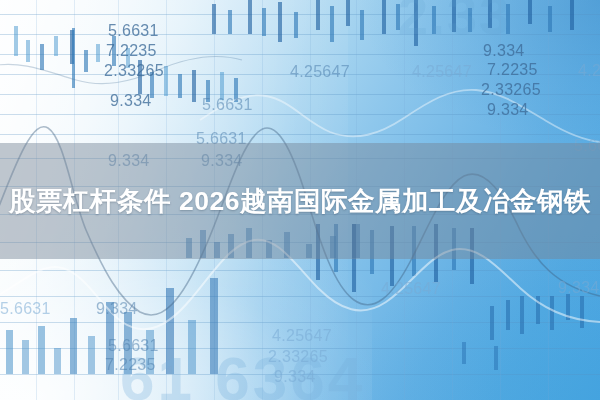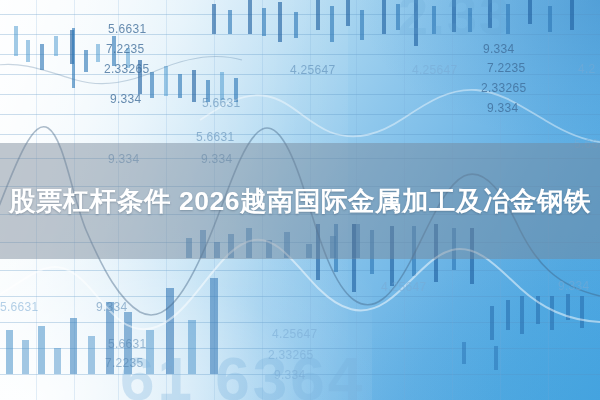--- a/index.html
+++ b/index.html
@@ -55,21 +55,21 @@
     position:absolute;left:398px;top:-16px;
     font-size:54px;font-weight:700;letter-spacing:2px;
     color:rgba(96,158,210,.17);
     white-space:nowrap;
   }
 
   
   .lbl{
     position:absolute;white-space:nowrap;
     font-family:"Liberation Sans",sans-serif;
-    font-size:12px;color:rgba(62,108,152,.78);
+    font-size:16px;color:rgba(62,108,152,.78);
     letter-spacing:.3px;
   }
   .lbl.dim{color:rgba(74,124,170,.52);}
   .lbl.pale{color:rgba(120,170,212,.55);}
 
   
   .bars{position:absolute;inset:0;}
   .bar{position:absolute;bottom:0;background:rgba(57,132,190,.55);}
   .candle{position:absolute;background:rgba(45,120,182,.62);width:4px;}
   .candle.l{background:rgba(70,150,205,.50);}

